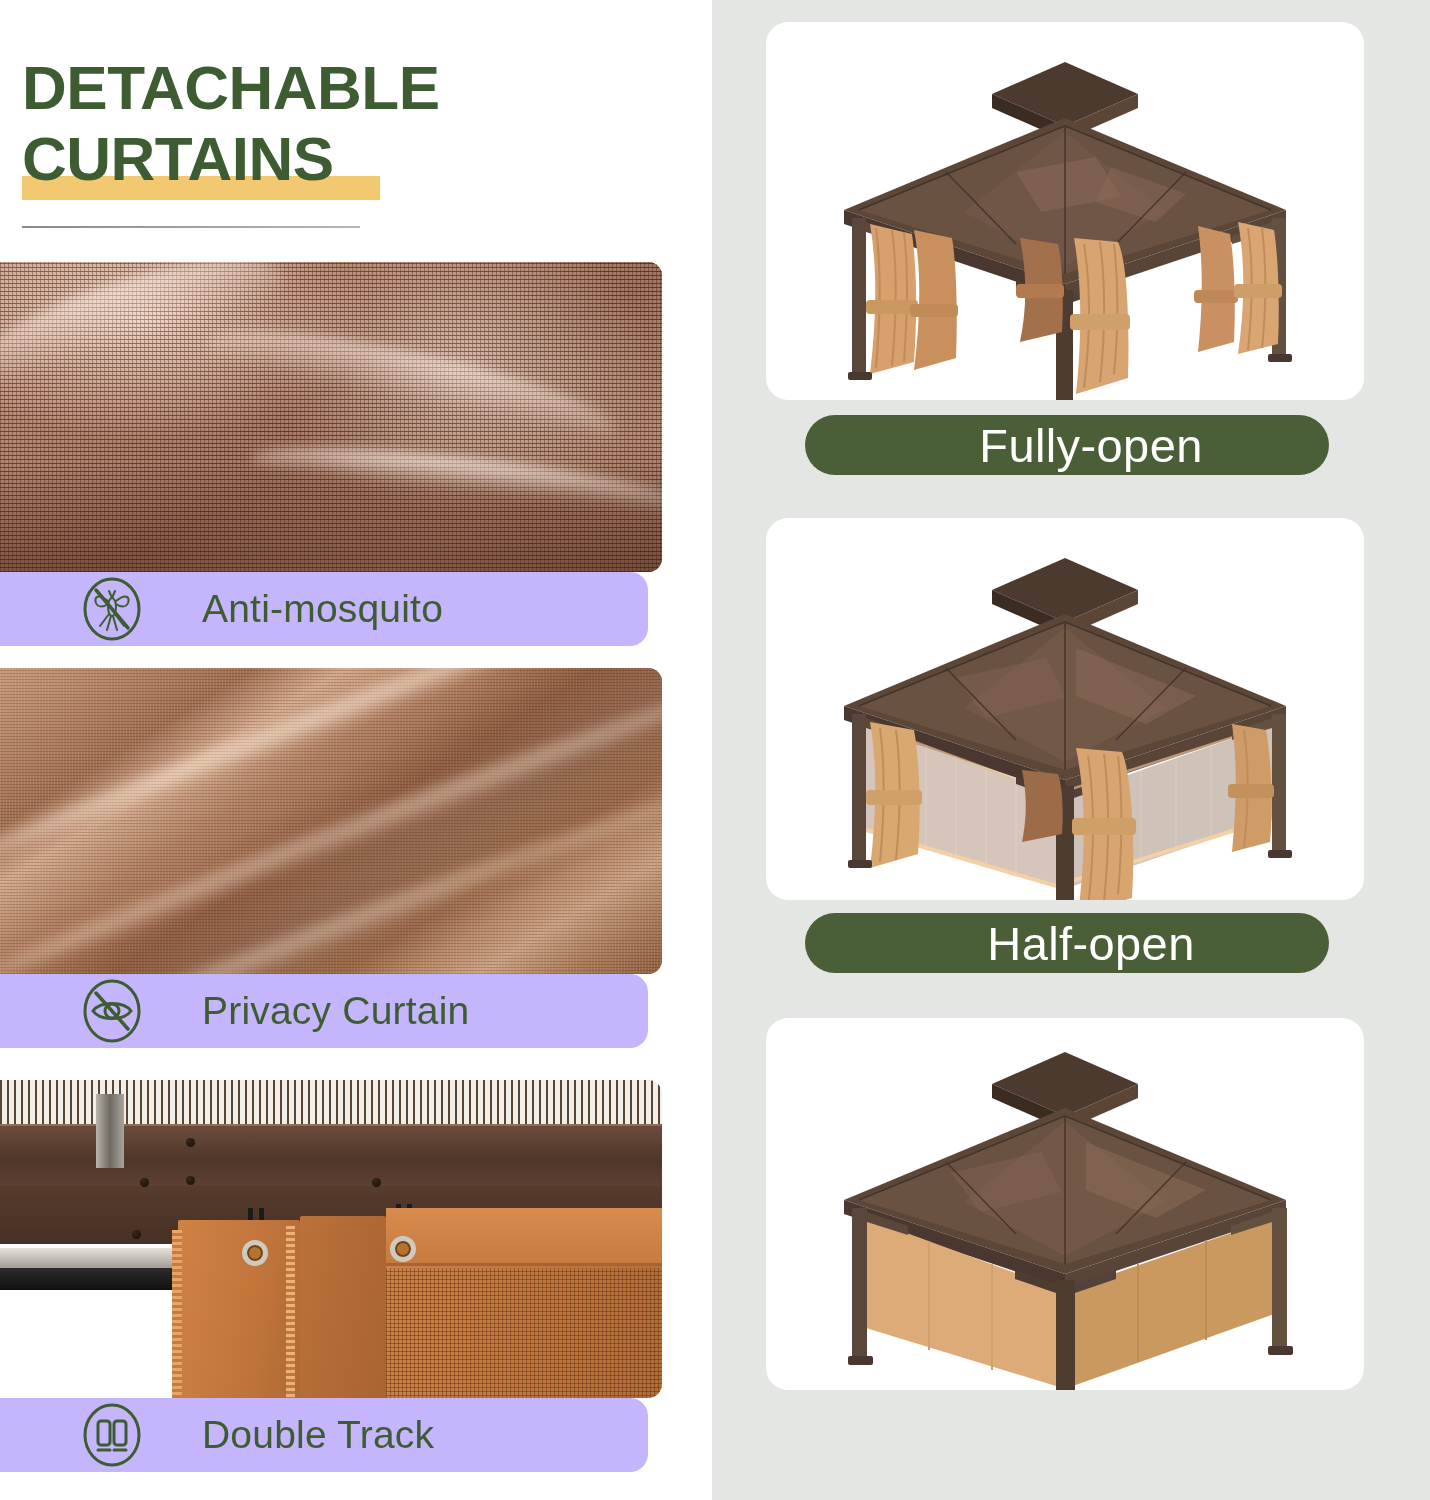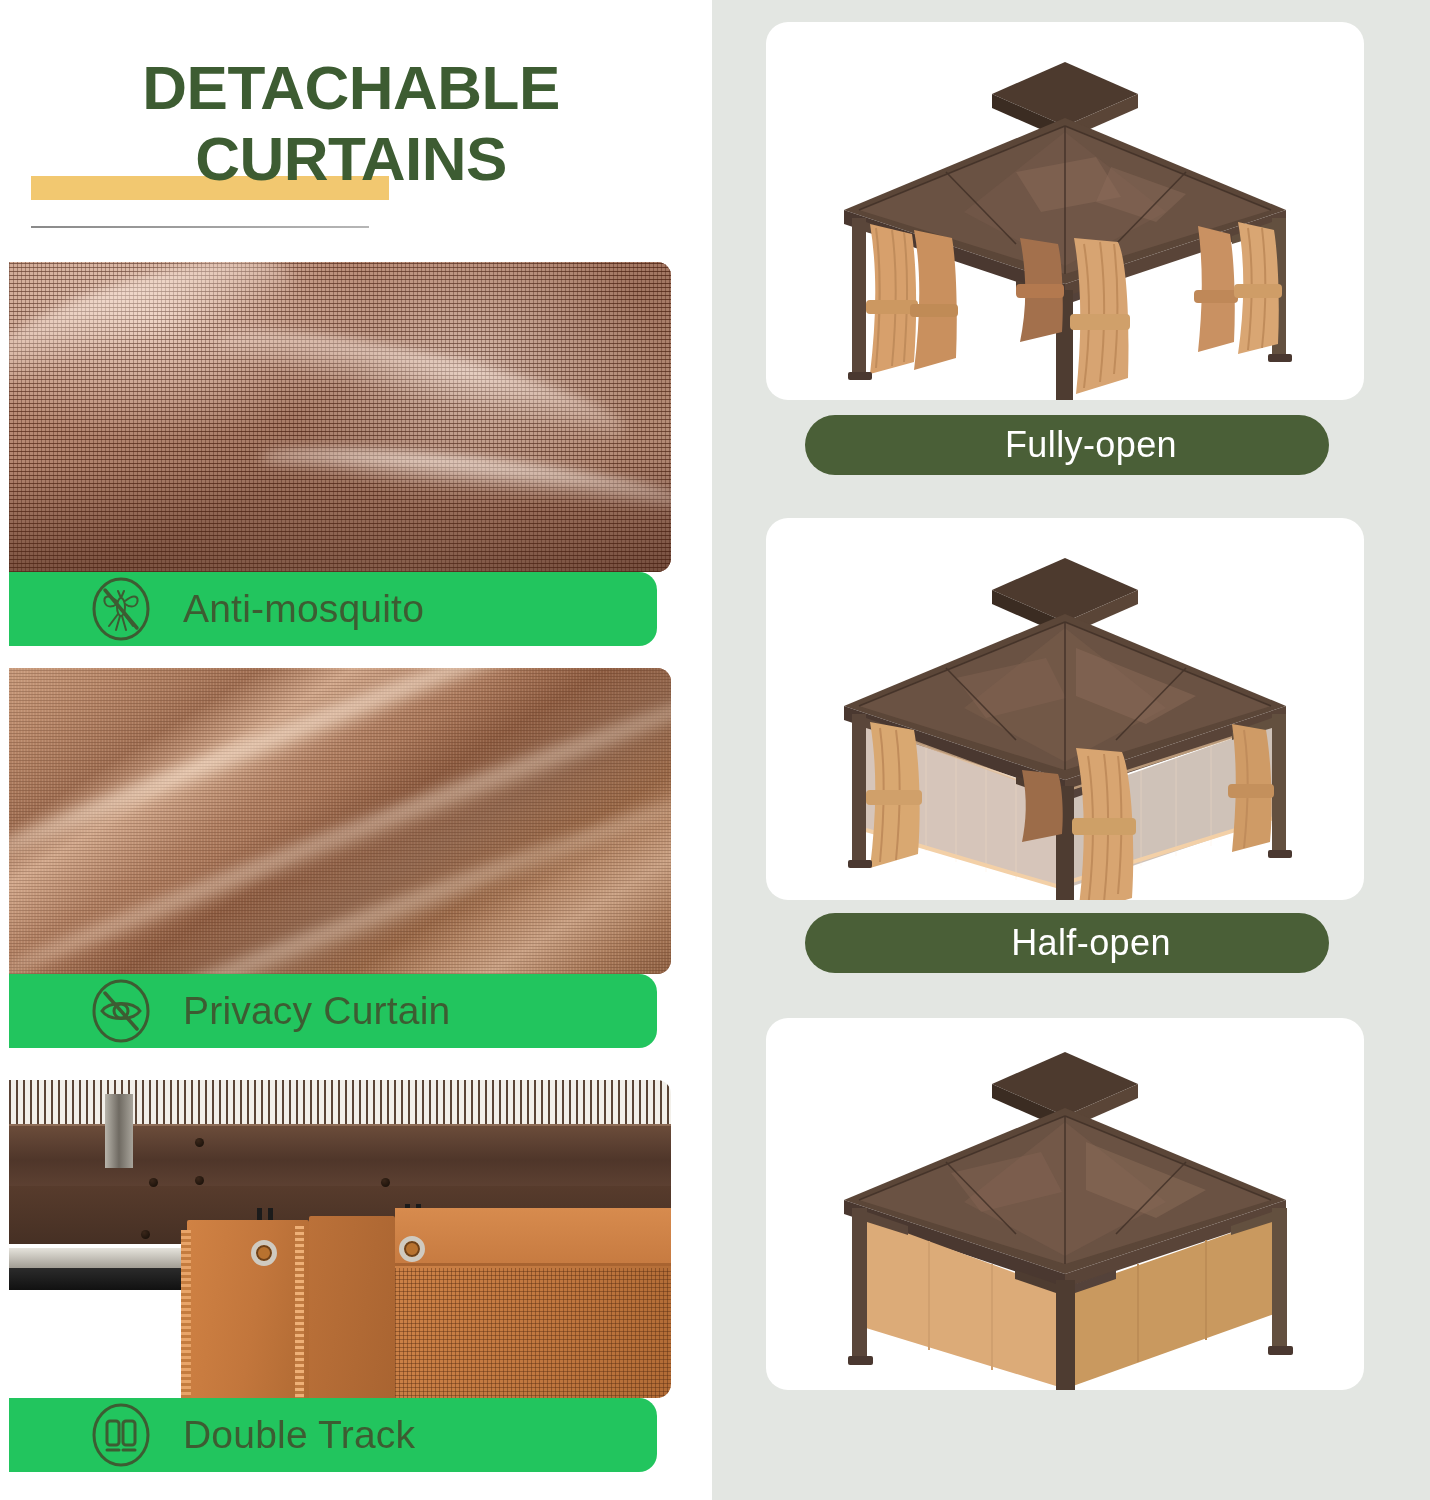--- a/index.html
+++ b/index.html
@@ -12,21 +12,21 @@
   }
   .page { position:relative; width:1430px; height:1500px; background:#ffffff; }
 
   
   .right-panel {
     position:absolute; left:712px; top:0; width:718px; height:1500px;
     background:#e3e6e2;
   }
 
   
-  .left-col { position:absolute; left:9px; top:0; width:712px; height:1151px;text-align:center; }
+  .left-col { position:absolute; left:0; top:0; width:712px; height:1151px; }
 
   .headline { position:absolute; left:22px; top:58px; width:640px; }
   .headline-line {
     font-size:62px; font-weight:bold; letter-spacing:-0.5px;
     color:#3d5c32; line-height:0.98; white-space:nowrap;
     position:relative; display:block;
   }
   .headline-line.l2 { margin-top:10px; }
   .hl-highlight {
     position:absolute; left:0; top:118px; width:358px; height:24px;
@@ -38,23 +38,23 @@
     background:linear-gradient(to right,#8a8a8a,#b6b6b6);
   }
 
   
   .feature-block { position:absolute; left:0; width:662px; }
   .photo {
     width:662px; border-radius:0 14px 14px 0;
     overflow:hidden; position:relative;
   }
   .label-bar {
-    width:648px; height:74px; background:#22c55e;
+    width:648px; height:74px; background:#c4b5fd;
     border-radius:0 18px 18px 0;
-    display:flex; align-items:center; padding-left:56px;
+    display:flex; align-items:center; padding-left:84px;
     position:relative;
   }
   .label-icon {
     position:absolute; left:80px; top:50%; transform:translateY(-50%);
     width:64px; height:64px;
   }
   .label-text {
     font-size:39px; color:#3d5c32; font-weight:normal;
     margin-left:118px; letter-spacing:0.2px; white-space:nowrap;
   }
@@ -197,21 +197,21 @@
   .gz-card {
     position:absolute; left:766px; width:598px;
     background:#ffffff; border-radius:22px; overflow:hidden;
   }
   .gz-pill {
     position:absolute; left:805px; width:524px; height:60px;
     background:#4a5f37; border-radius:30px;
     display:flex; align-items:center; justify-content:center;
   }
   .gz-pill span {
-    color:#ffffff; font-size:36px; letter-spacing:0.4px; white-space:nowrap;margin-left:48px;
+    color:#ffffff; font-size:47px; letter-spacing:0.4px; white-space:nowrap;margin-left:48px;
   }
 
   
   .gz-svg { display:block; width:100%; height:100%; }
 </style>
 </head>
 <body>
 
 <div class="page">
 

